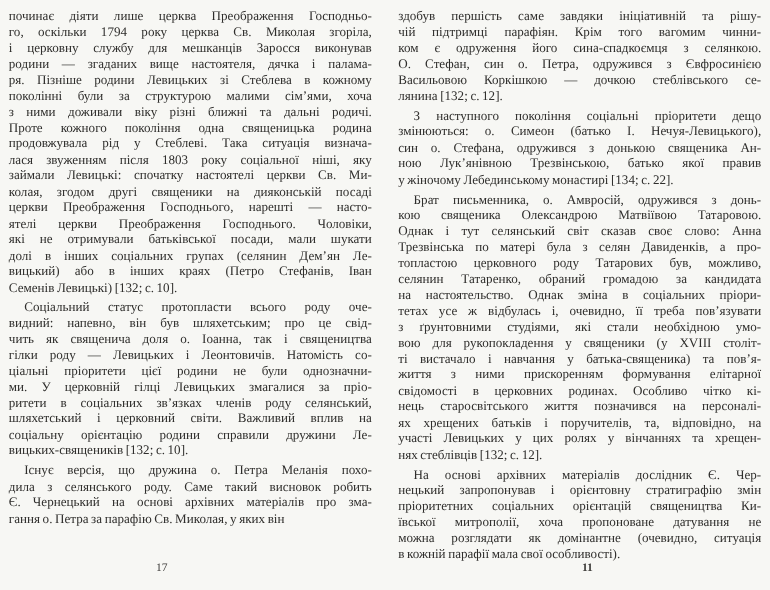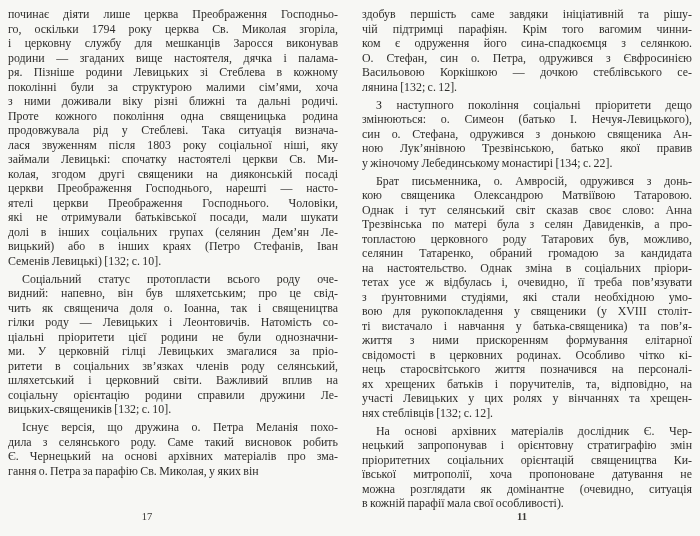--- a/index.html
+++ b/index.html
@@ -44,21 +44,21 @@
   }
   .page-number {
     position: absolute;
     top: 504px;
     width: 30px;
     text-align: center;
     font-size: 10.5px;
     color: #3a3936;
   }
   #page-left  .page-number { left: 124px; }
-  #page-right .page-number { left: 145px; font-weight: bold; }
+  #page-right .page-number { left: 157px; font-weight: bold; }
 </style>
 </head>
 <body>
 
 <div class="spread">
   <div class="page" id="page-left">
     <div class="text-block" id="page-left-text">
         <div class="paragraph">
           <div class="line">починає діяти лише церква Преображення Господньо-</div>
           <div class="line">го, оскільки 1794 року церква Св. Миколая згоріла,</div>

